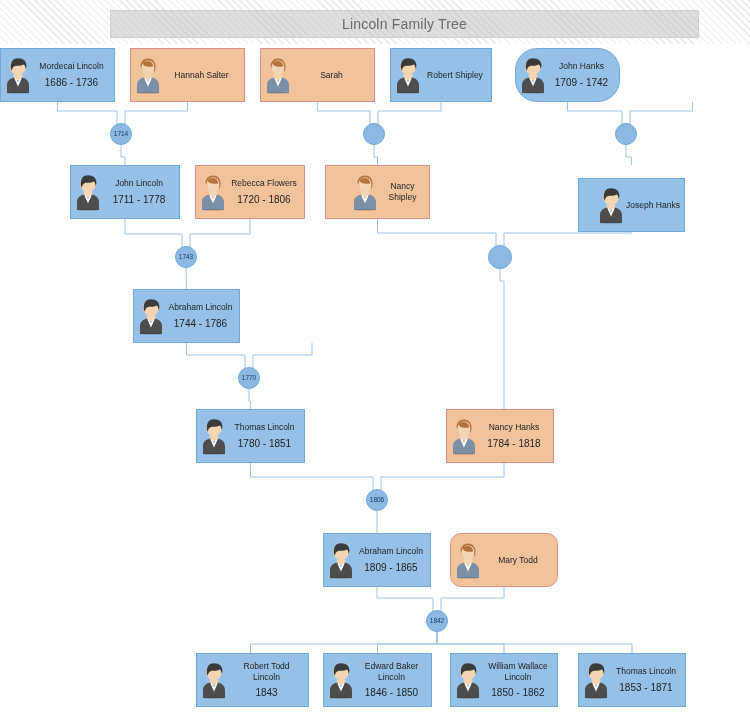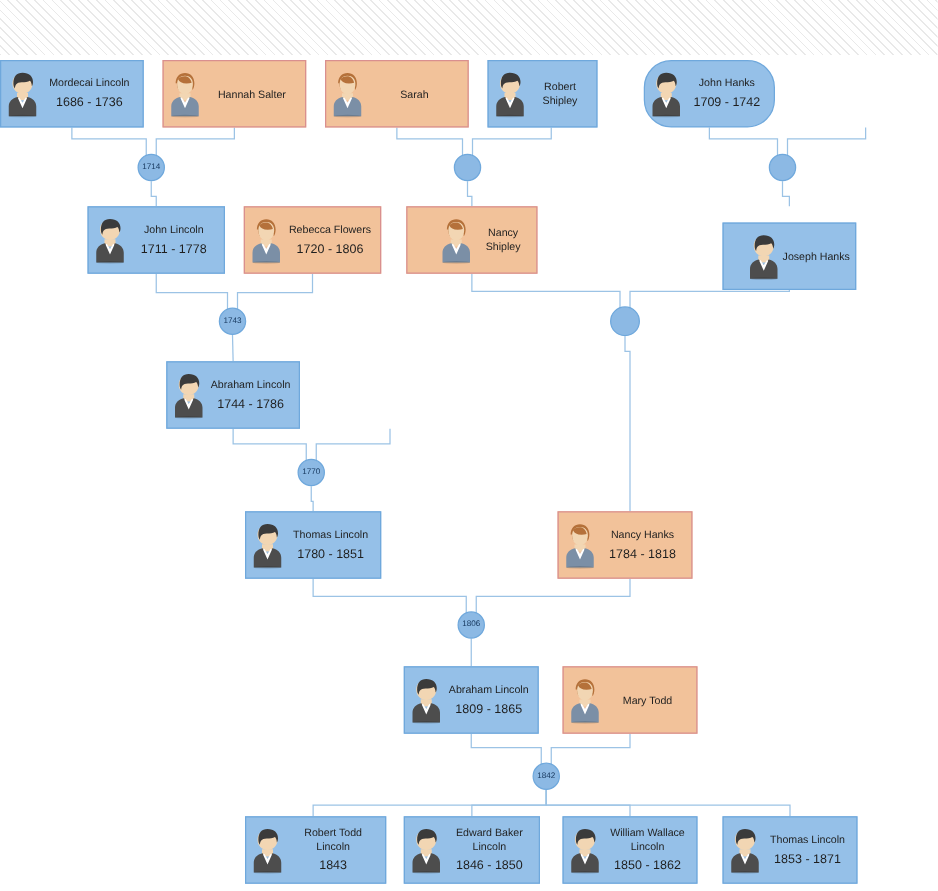--- a/index.html
+++ b/index.html
@@ -59,20 +59,23 @@
     box-sizing:border-box;
   }
   .union span{font-size:6.5px;color:#15365c;line-height:1;}
 </style>
 </head>
 <body>
 
 <div id="stage">
 
   <div class="hatch-band"></div>
+  <div class="title-box">
+    <span class="title-text">Lincoln Family Tree</span>
+  </div>
 
   <svg id="wires" viewBox="0 0 750 713" xmlns="http://www.w3.org/2000/svg">
       <polyline points="57.5,102 57.5,111 117,111 117,125" fill="none" stroke="#9cc3e5" stroke-width="1"></polyline>
       <polyline points="187.5,102 187.5,111 125,111 125,125" fill="none" stroke="#9cc3e5" stroke-width="1"></polyline>
       <polyline points="121,145 121,157 125,157 125,165" fill="none" stroke="#9cc3e5" stroke-width="1"></polyline>
       <polyline points="317.5,102 317.5,111 370,111 370,125" fill="none" stroke="#9cc3e5" stroke-width="1"></polyline>
       <polyline points="441,102 441,111 378,111 378,125" fill="none" stroke="#9cc3e5" stroke-width="1"></polyline>
       <polyline points="374,145 374,157 377.5,157 377.5,165" fill="none" stroke="#9cc3e5" stroke-width="1"></polyline>
       <polyline points="567.5,102 567.5,111 622,111 622,125" fill="none" stroke="#9cc3e5" stroke-width="1"></polyline>
       <polyline points="692.5,102 692.5,111 630,111 630,125" fill="none" stroke="#9cc3e5" stroke-width="1"></polyline>
@@ -138,21 +141,21 @@
     <path d="M10.6 18.5h8.8v3.2c0 1.5-2 2.4-4.4 2.4s-4.4-.9-4.4-2.4z" fill="#f2d6b3"></path>
     <path d="M11 21.6 15 26l4-4.4c4.2 1 7 3.6 7 7.6V37H4v-7.8c0-4 2.8-6.6 7-7.6z" fill="#7b8fa6"></path>
     <path d="M12.4 21.9 15 26l2.6-4.1 1 .6L15 30.5l-3.6-8z" fill="#ffffff"></path>
     <ellipse cx="15" cy="37" rx="11" ry="1.2" fill="#00000022"></ellipse>
   </svg>
       </div>
       <div class="ntext">
         <div class="nname">Sarah</div>
       </div>
     </div>
-    <div class="node male" style="left: 390px; top: 48px; width: 88px; height: 54px;">
+    <div class="node male" style="left: 390px; top: 48px; width: 102px; height: 54px;">
       <div class="avatar">
         <svg class="av-svg" viewBox="0 0 30 38" xmlns="http://www.w3.org/2000/svg">
       <path d="M15 3c5 0 8 3.2 8 7.6 0 4.8-3.4 8.4-8 8.4s-8-3.6-8-8.4C7 6.2 10 3 15 3z" fill="#f2d6b3"></path>
       <path d="M15 2.2c5.4 0 8.4 3 8.4 7.4 0 1.6-.4 2.6-.9 3.3-.2-2.2-.7-3.6-1.6-4.3-1.5.9-4 1.2-6.5 1.2-2.2 0-3.6.6-4.4 1.6-.6.8-1 1.8-1.1 3.4-.7-.9-1.2-2.2-1.2-4C7.7 5.3 10.2 2.2 15 2.2z" fill="#3b3b3b"></path>
       <path d="M10.6 18.3h8.8v3.4c0 1.5-2 2.4-4.4 2.4s-4.4-.9-4.4-2.4z" fill="#f2d6b3"></path>
       <path d="M11 21.6 15 26l4-4.4c4.2 1 7 3.6 7 7.6V37H4v-7.8c0-4 2.8-6.6 7-7.6z" fill="#4d4d4d"></path>
       <path d="M12.4 21.9 15 26l2.6-4.1 1 .6L15 30.5l-3.6-8z" fill="#ffffff"></path>
       <ellipse cx="15" cy="37" rx="11" ry="1.2" fill="#00000022"></ellipse>
     </svg>
       </div>
@@ -298,21 +301,21 @@
       <path d="M11 21.6 15 26l4-4.4c4.2 1 7 3.6 7 7.6V37H4v-7.8c0-4 2.8-6.6 7-7.6z" fill="#4d4d4d"></path>
       <path d="M12.4 21.9 15 26l2.6-4.1 1 .6L15 30.5l-3.6-8z" fill="#ffffff"></path>
       <ellipse cx="15" cy="37" rx="11" ry="1.2" fill="#00000022"></ellipse>
     </svg>
       </div>
       <div class="ntext">
         <div class="nname">Abraham Lincoln</div>
         <div class="ndate">1809 - 1865</div>
       </div>
     </div>
-    <div class="node female" style="left: 450px; top: 533px; width: 108px; height: 54px;">
+    <div class="node female" style="left: 450px; top: 533px; width: 108px; height: 54px; border-radius: 11px;">
       <div class="avatar">
         <svg class="av-svg" viewBox="0 0 30 38" xmlns="http://www.w3.org/2000/svg">
     <path d="M7.5 10.5C7.5 5.6 10.6 2.4 15 2.4s7.5 3.2 7.5 8.1c0 2-.5 4-1.4 5.5l-1.2-5.2c-2.4.4-6.6.3-8.6-1-.5 1.6-1 3.8-1.3 6.2-.9-1.5-1.5-3.5-1.5-5.5z" fill="#b5713a"></path>
     <path d="M15 4.6c4 0 6.3 2.6 6.3 6.6 0 4.8-3 8.2-6.3 8.2s-6.3-3.4-6.3-8.2c0-4 2.3-6.6 6.3-6.6z" fill="#f2d6b3"></path>
     <path d="M9.4 7.2c1 2.3 3.2 3.6 6.8 3.6 1.6 0 3-.2 4.1-.6-.7-3.4-2.8-5.3-5.5-5.3-2.4 0-4.3 .8-5.4 2.3z" fill="#b5713a"></path>
     <path d="M10.6 18.5h8.8v3.2c0 1.5-2 2.4-4.4 2.4s-4.4-.9-4.4-2.4z" fill="#f2d6b3"></path>
     <path d="M11 21.6 15 26l4-4.4c4.2 1 7 3.6 7 7.6V37H4v-7.8c0-4 2.8-6.6 7-7.6z" fill="#7b8fa6"></path>
     <path d="M12.4 21.9 15 26l2.6-4.1 1 .6L15 30.5l-3.6-8z" fill="#ffffff"></path>
     <ellipse cx="15" cy="37" rx="11" ry="1.2" fill="#00000022"></ellipse>
   </svg>

